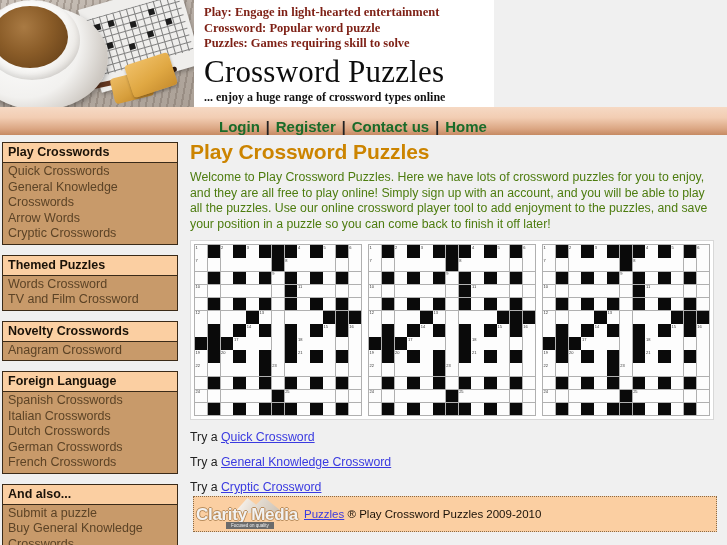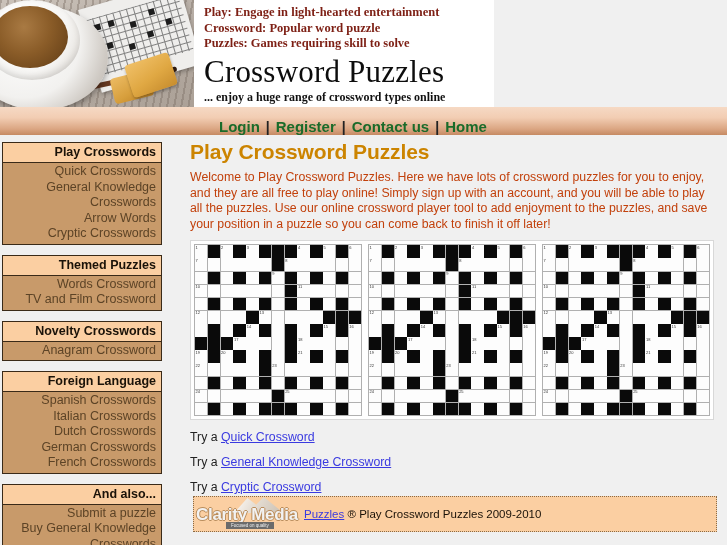--- a/index.html
+++ b/index.html
@@ -139,25 +139,24 @@
 
   
   #page {
     position:absolute; left:0; top:138px;
     width:727px; height:407px;
     display:flex;
   }
   #sidebar { width:182px; padding:4px 0 0 2px; flex:0 0 182px; }
 
   .menu-box {
-    width:160px;
+    width:176px;
     border:1px solid #3a2a18;
     margin-bottom:10px;
     background:#c89a6a;
-    text-align:right;
   }
   .menu-title {
     background:#fbcfa2;
     border-bottom:1px solid #3a2a18;
     font-weight:bold;
     font-size:12.5px;
     color:#1a1208;
     padding:2px 5px 3px 5px;
     line-height:14px;
   }
@@ -175,21 +174,21 @@
 
   #page-title {
     color:#cc8400;
     font-size:21px;
     font-weight:bold;
     line-height:24px;
     margin:0 0 6px 0;
     letter-spacing:-.1px;
   }
   #intro {
-    color:#c2410c;
+    color:#4d7c0f;
     font-size:12.3px;
     line-height:15.6px;
     margin:0 0 8px 0;
     width:524px;
   }
 
   
   #xword-strip {
     width:524px; height:180px;
     background:#ffffff;

